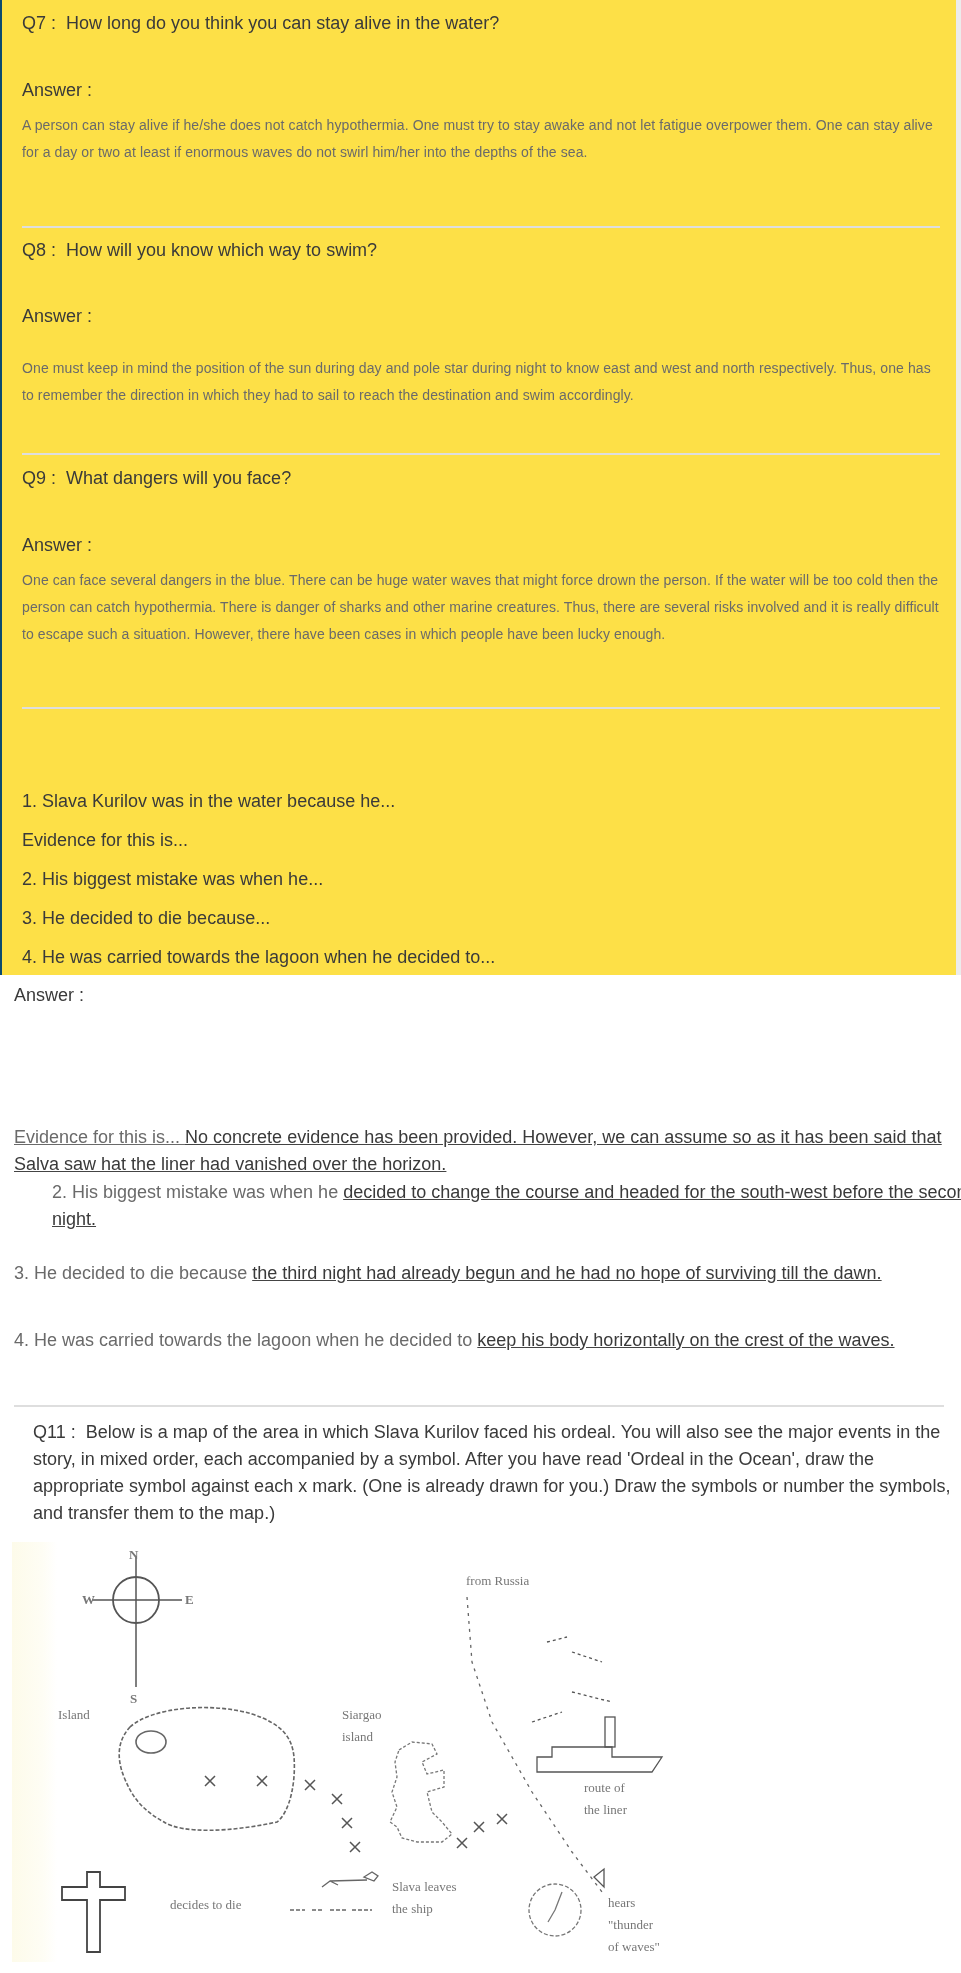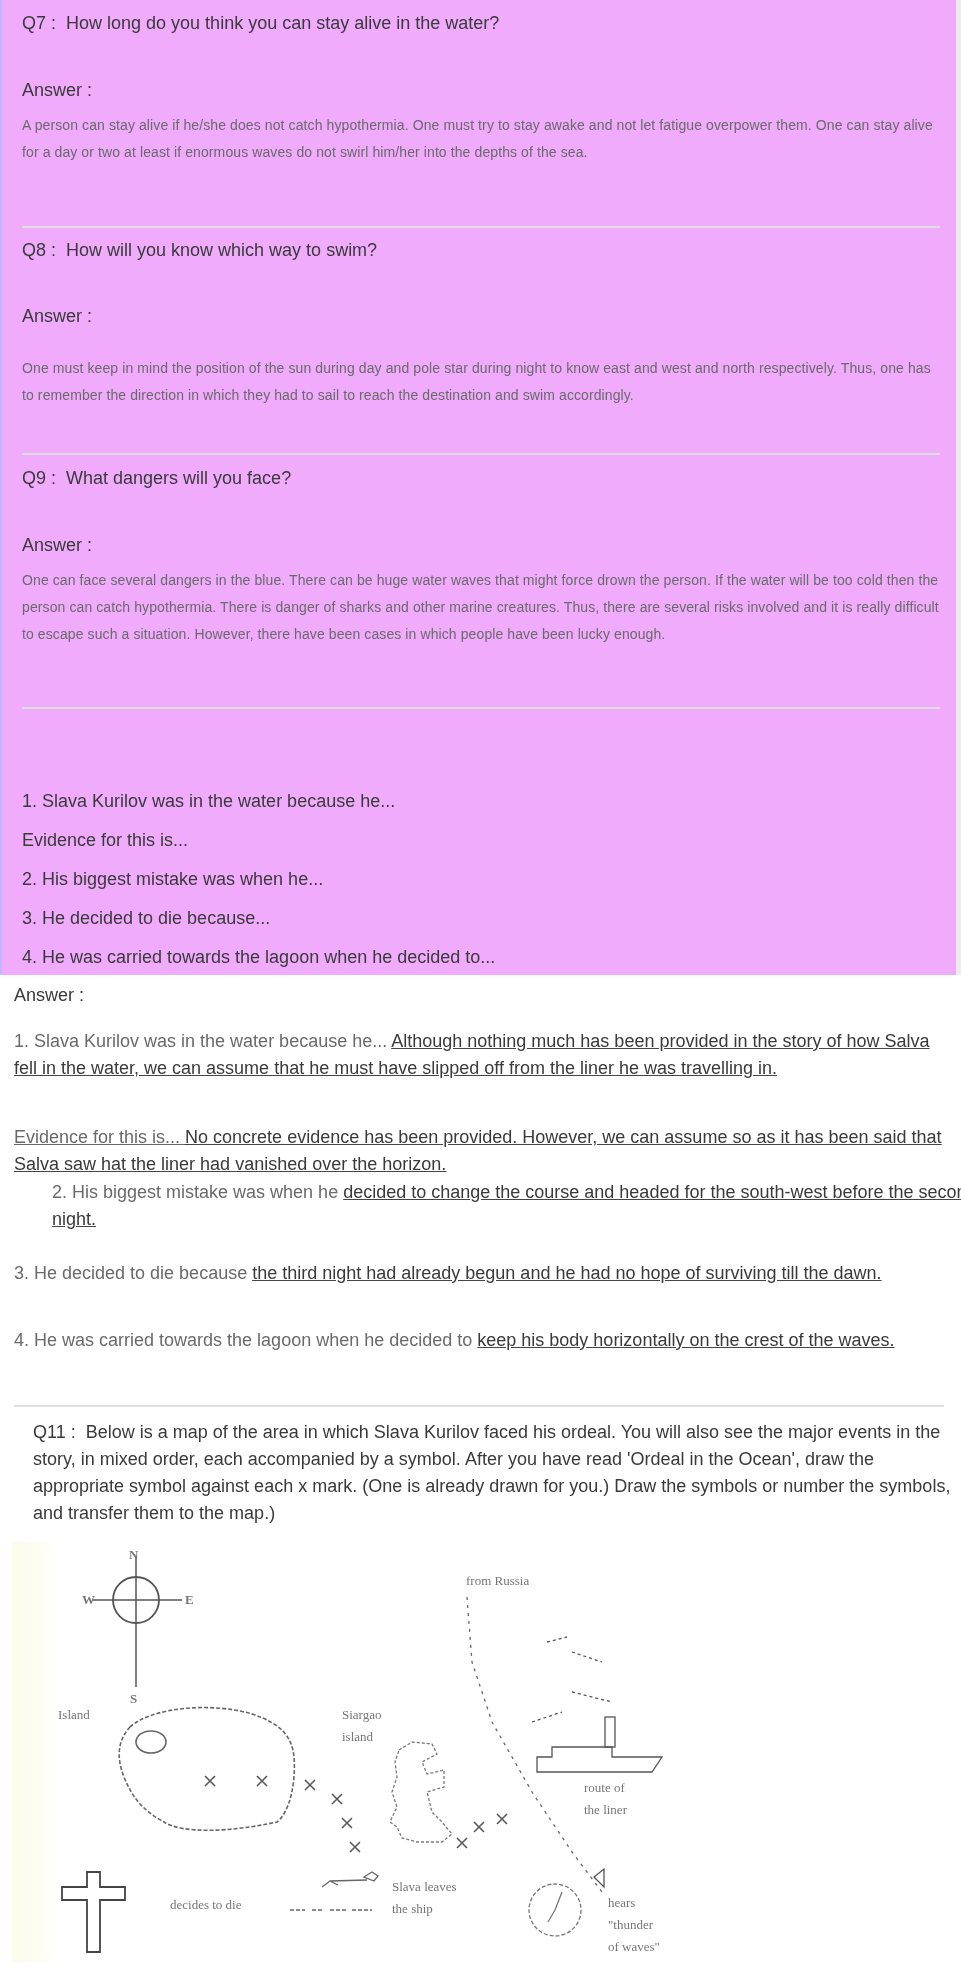--- a/index.html
+++ b/index.html
@@ -6,22 +6,22 @@
     html, body { width: 961px; background: #ffffff; }
     body {
       font-family: "Liberation Sans", "DejaVu Sans", sans-serif;
       color: #555;
       overflow-x: hidden;
     }
     .top-panel {
       position: relative;
       width: 961px;
       height: 975px;
-      border-left: 2px solid #c4b5fd;
-      background: #f0abfc;
+      border-left: 2px solid #0c4a6e;
+      background: #fde047;
     }
     .top-panel::after {
       content: "";
       position: absolute;
       right: 0; top: 0; bottom: 0;
       width: 5px;
       background: #ececec;
     }
     .qa {
       position: absolute;
@@ -137,23 +137,20 @@
   <div class="item" style="top:788px;">1. Slava Kurilov was in the water because he...</div>
   <div class="item" style="top:827px;">Evidence for this is...</div>
   <div class="item" style="top:866px;">2. His biggest mistake was when he...</div>
   <div class="item" style="top:905px;">3. He decided to die because...</div>
   <div class="item" style="top:944px;">4. He was carried towards the lagoon when he decided to...</div>
 </div>
 
 <div class="bottom">
   <div class="b-ans-label">Answer :</div>
 
-  <div class="b-item" style="top:53px;">
-    <span>1. Slava Kurilov was in the water because he... </span><u>Although nothing much has been provided in the story of how Salva fell in the water, we can assume that he must have slipped off from the liner he was travelling in.</u>
-  </div>
   <div class="b-item" style="top:149px;text-decoration:underline;">
     <span>Evidence for this is... </span><u>No concrete evidence has been provided. However, we can assume so as it has been said that Salva saw hat the liner had vanished over the horizon.</u>
   </div>
   <div class="b-item" style="top:204px;margin-left:38px;">
     <span>2. His biggest mistake was when he </span><u>decided to change the course and headed for the south-west before the second night.</u>
   </div>
   <div class="b-item" style="top:285px;">
     <span>3. He decided to die because </span><u>the third night had already begun and he had no hope of surviving till the dawn.</u>
   </div>
   <div class="b-item" style="top:352px;">

